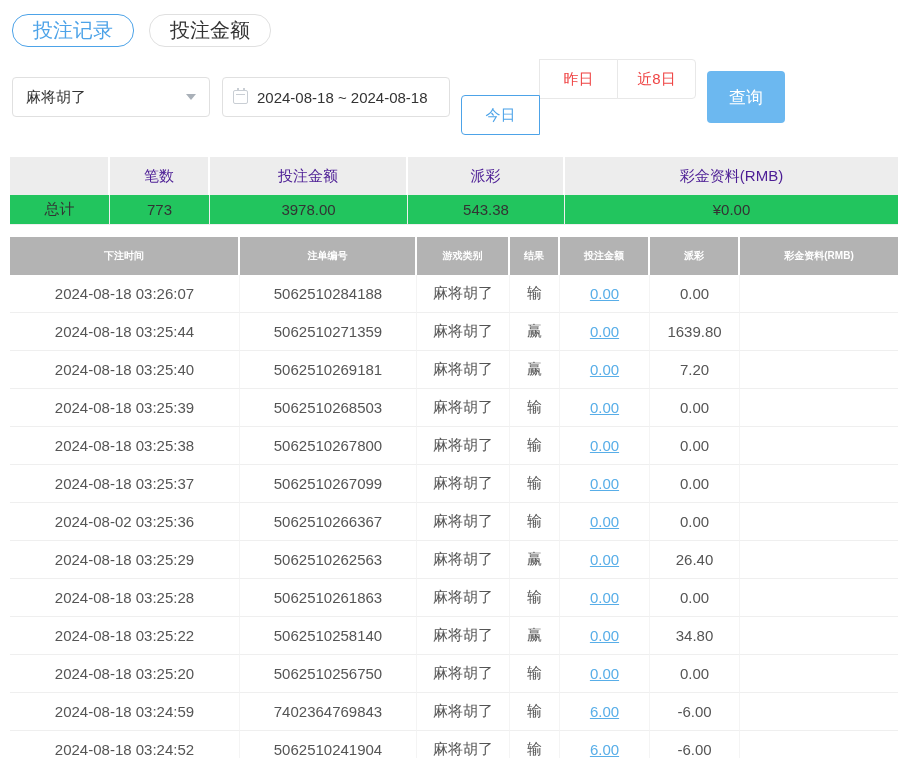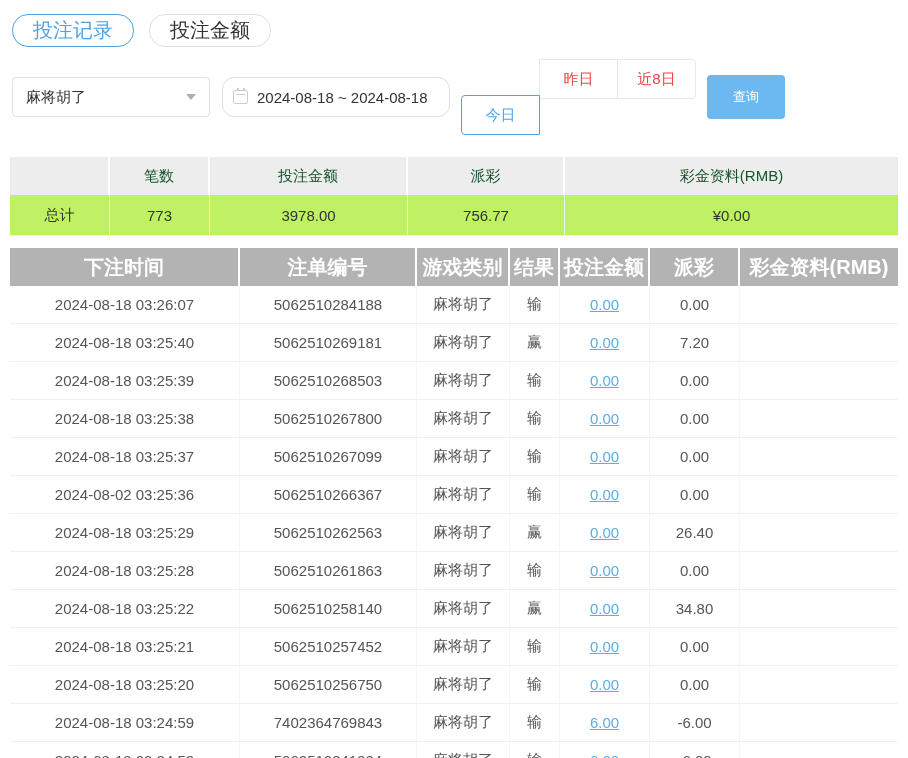--- a/index.html
+++ b/index.html
@@ -20,55 +20,55 @@
   }
   .tab.active{border-color:var(--accent);color:var(--accent);}
   
   .filters{display:flex;align-items:center;padding:12px 12px 0;}
   .select-box{
     width:198px;height:40px;border:1px solid #e0e0e0;border-radius:4px;
     display:flex;align-items:center;justify-content:space-between;padding:0 13px;cursor:pointer;
   }
   .caret-down{width:0;height:0;border-left:5px solid transparent;border-right:5px solid transparent;border-top:6px solid #a9b0b8;}
   .date-box{
-    width:228px;height:40px;border:1px solid #e0e0e0;border-radius:12px;margin-left:12px;
+    width:228px;height:40px;border:1px solid #e0e0e0;border-radius:4px;margin-left:12px;
     display:flex;align-items:center;padding:0 10px;gap:9px;cursor:pointer;
   }
   .cal-icon{width:15px;height:14px;border:1px solid #c9ced4;border-radius:2px;position:relative;flex:0 0 auto;}
   .cal-icon:before{content:"";position:absolute;left:2px;right:2px;top:3px;border-top:1px solid #c9ced4;}
   .cal-icon:after{content:"";position:absolute;left:3px;top:-3px;width:2px;height:3px;background:#c9ced4;box-shadow:6px 0 0 #c9ced4;}
   .seg-group{display:flex;margin-left:11px;}
   .seg{
     width:79px;height:40px;background:#fff;border:1px solid #e8e8e8;margin-left:-1px;
     color:#ef4444;font-size:15px;cursor:pointer;padding:0;
   }
   .seg:first-child{border-radius:4px 0 0 4px;margin-left:0;margin-top:36px;}
   .seg:last-child{border-radius:0 4px 4px 0;}
   .seg.active{border-color:var(--accent);color:var(--accent);position:relative;z-index:1;}
   .search-btn{
-    width:78px;height:44px;margin-left:11px;background:var(--btn);color:#fff;
-    border:none;border-radius:4px;font-size:13px;cursor:pointer;
+    width:78px;height:52px;margin-left:11px;background:var(--btn);color:#fff;
+    border:none;border-radius:4px;font-size:17px;cursor:pointer;
   }
   
   table{border-collapse:separate;border-spacing:0;table-layout:fixed;}
   .summary{width:888px;margin:22px 10px 0;}
   .summary th{
-    background:var(--sum-bg);height:38px;font-weight:400;font-size:15px;color:#14532d;
+    background:var(--sum-bg);height:38px;font-weight:400;font-size:15px;color:#4c1d95;
     border-right:2px solid #fff;text-align:center;
   }
   .summary th:last-child{border-right:none;}
   .summary td{
-    height:41px;text-align:center;background:#bef264;color:#333;
+    height:30px;text-align:center;background:#22c55e;color:#333;
     border-right:1px solid var(--line);border-bottom:1px solid var(--line);
   }
   .summary td:last-child{border-right:none;}
   
   .records{width:888px;margin:12px 10px 0;}
   .records th{
-    background:var(--th-bg);color:#fff;font-weight:bold;height:38px;font-size:20px;
+    background:var(--th-bg);color:#fff;font-weight:bold;height:38px;font-size:10px;
     border-right:2px solid #fff;text-align:center;
   }
   .records th:last-child{border-right:none;}
   .records td{
     height:38px;text-align:center;color:#555;font-size:15px;background:#fff;
     border-bottom:1px solid var(--line);border-right:1px solid #f4f4f4;
   }
   .records td:last-child{border-right:none;}
   .bet-link{color:var(--link);text-decoration:underline;cursor:pointer;}
   .neg{color:var(--negative);}
@@ -113,21 +113,21 @@
       <th>投注金额</th>
       <th>派彩</th>
       <th>彩金资料(RMB)</th>
     </tr>
   </thead>
   <tbody>
     <tr>
       <td>总计</td>
       <td>773</td>
       <td>3978.00</td>
-      <td>756.77</td>
+      <td>543.38</td>
       <td>¥0.00</td>
     </tr>
   </tbody>
 </table>
 
 <table class="records">
   <colgroup>
       <col style="width:230px">
       <col style="width:177px">
       <col style="width:93px">
@@ -151,20 +151,29 @@
       <tr>
         <td>2024-08-18 03:26:07</td>
         <td>5062510284188</td>
         <td>麻将胡了</td>
         <td>输</td>
         <td><a class="bet-link">0.00</a></td>
         <td>0.00</td>
         <td></td>
       </tr>
       <tr>
+        <td>2024-08-18 03:25:44</td>
+        <td>5062510271359</td>
+        <td>麻将胡了</td>
+        <td>赢</td>
+        <td><a class="bet-link">0.00</a></td>
+        <td>1639.80</td>
+        <td></td>
+      </tr>
+      <tr>
         <td>2024-08-18 03:25:40</td>
         <td>5062510269181</td>
         <td>麻将胡了</td>
         <td>赢</td>
         <td><a class="bet-link">0.00</a></td>
         <td>7.20</td>
         <td></td>
       </tr>
       <tr>
         <td>2024-08-18 03:25:39</td>
@@ -223,29 +232,20 @@
       <tr>
         <td>2024-08-18 03:25:22</td>
         <td>5062510258140</td>
         <td>麻将胡了</td>
         <td>赢</td>
         <td><a class="bet-link">0.00</a></td>
         <td>34.80</td>
         <td></td>
       </tr>
       <tr>
-        <td>2024-08-18 03:25:21</td>
-        <td>5062510257452</td>
-        <td>麻将胡了</td>
-        <td>输</td>
-        <td><a class="bet-link">0.00</a></td>
-        <td>0.00</td>
-        <td></td>
-      </tr>
-      <tr>
         <td>2024-08-18 03:25:20</td>
         <td>5062510256750</td>
         <td>麻将胡了</td>
         <td>输</td>
         <td><a class="bet-link">0.00</a></td>
         <td>0.00</td>
         <td></td>
       </tr>
       <tr>
         <td>2024-08-18 03:24:59</td>

